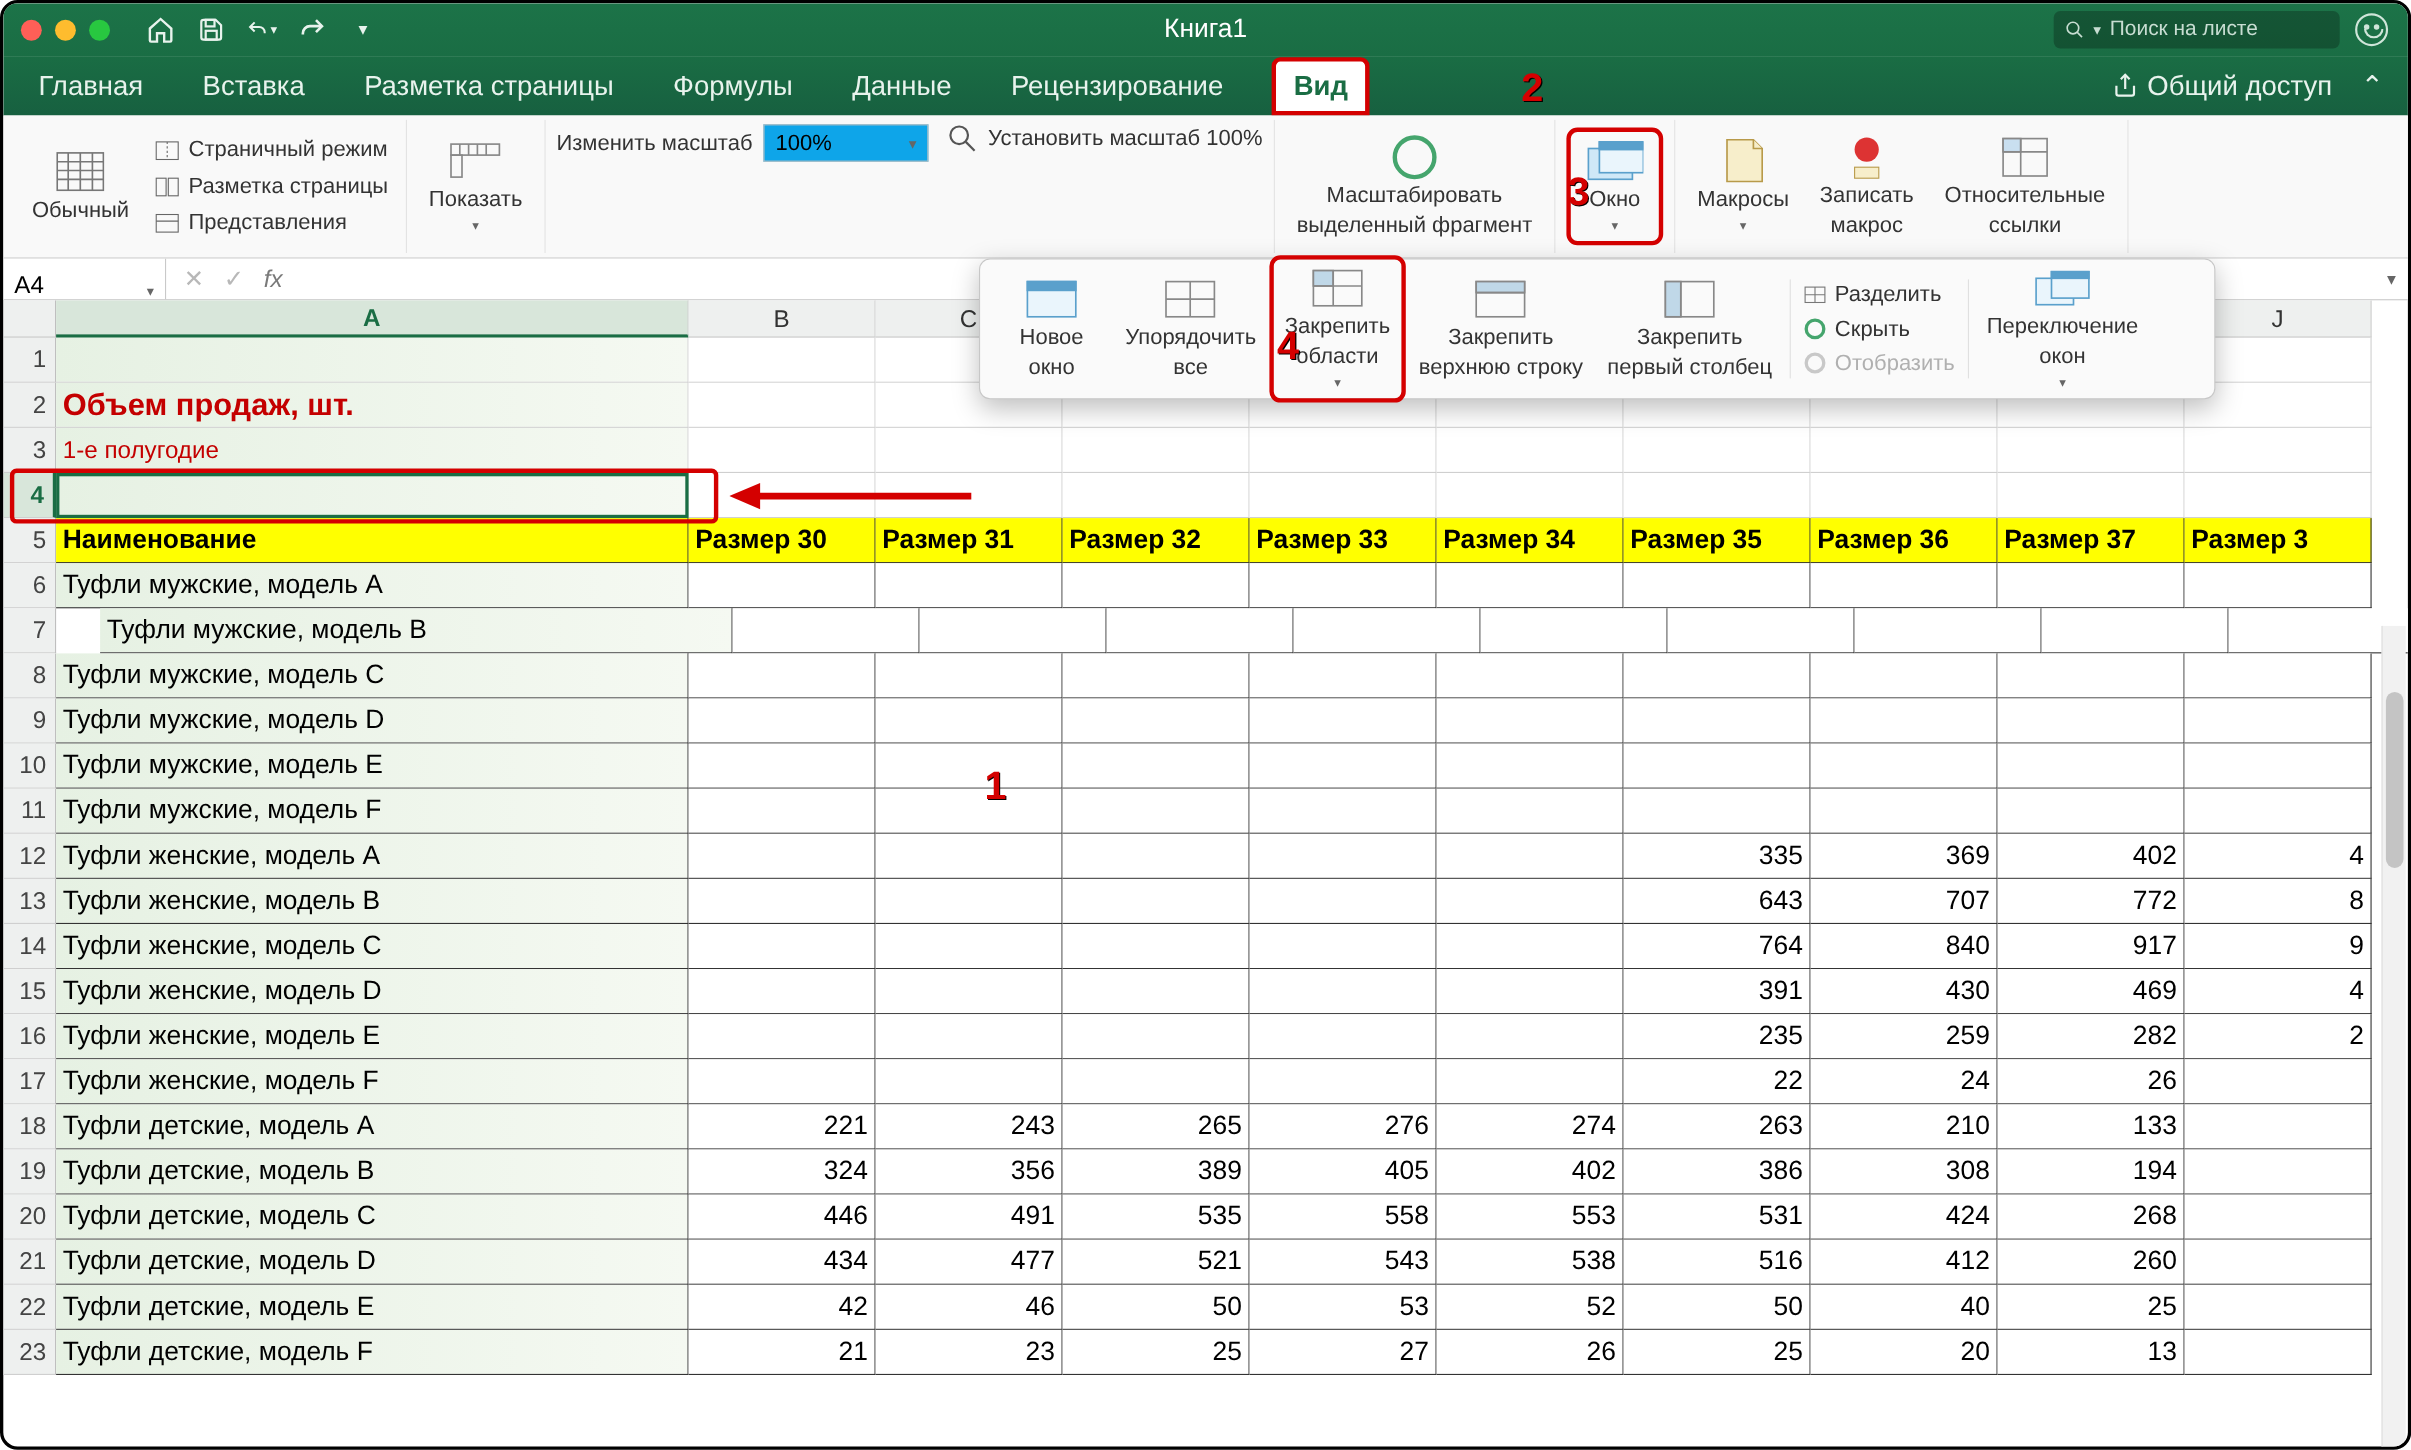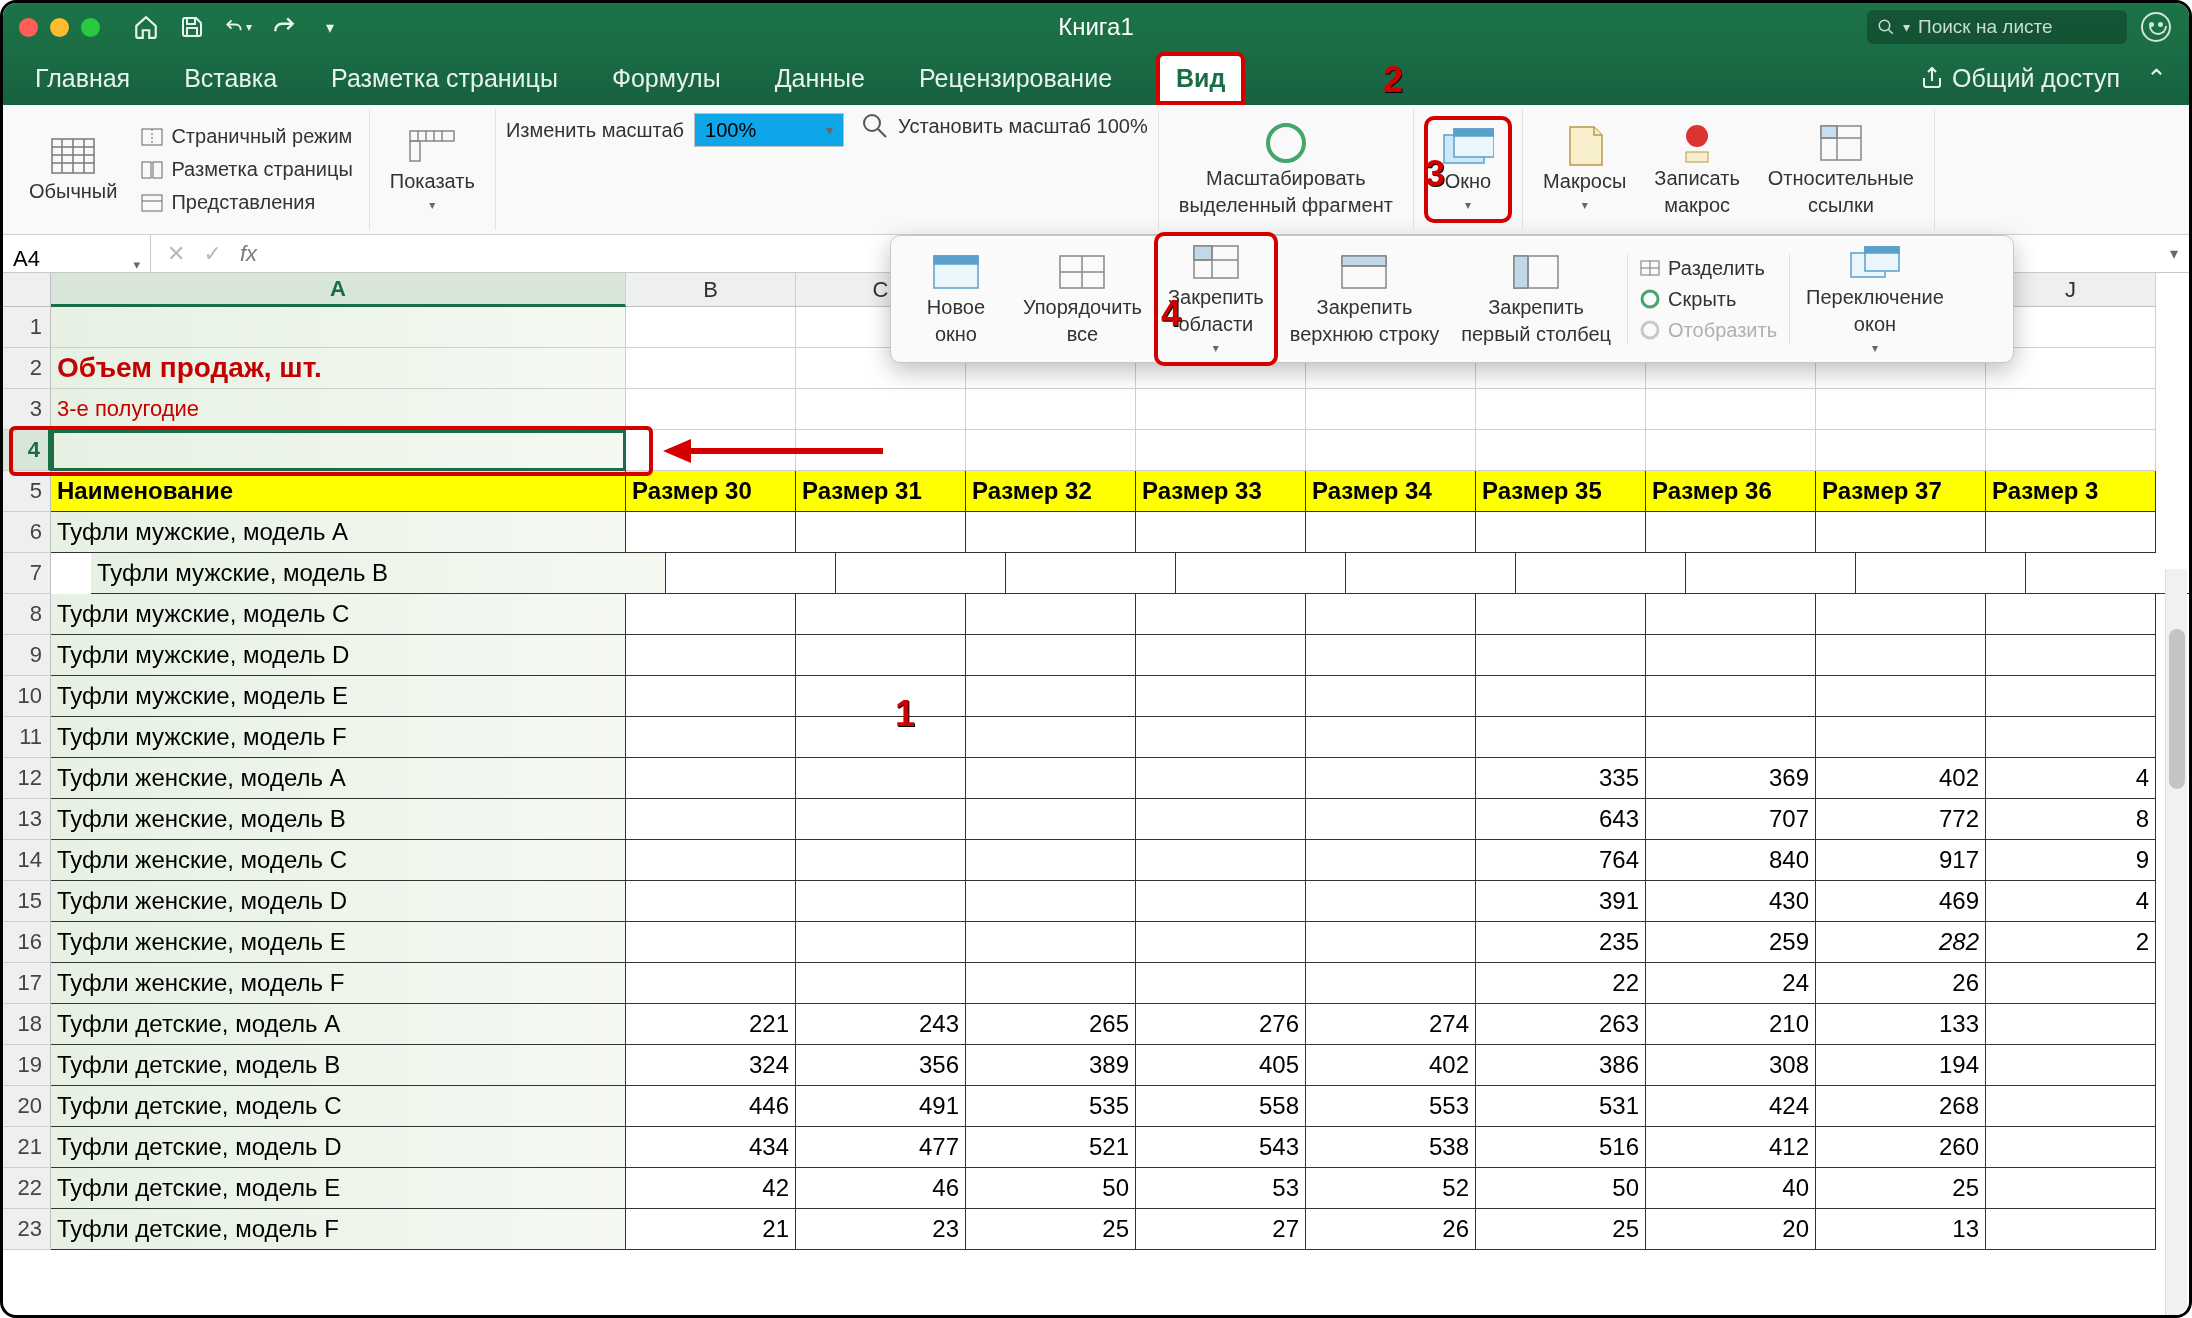--- a/index.html
+++ b/index.html
@@ -462,21 +462,21 @@
         <div class="cell " style="width: 170px;"></div>
         <div class="cell " style="width: 170px;"></div>
         <div class="cell " style="width: 170px;"></div>
         <div class="cell " style="width: 170px;"></div>
         <div class="cell " style="width: 170px;"></div>
         <div class="cell " style="width: 170px;"></div>
         <div class="cell " style="width: 170px;"></div>
         <div class="cell " style="width: 170px;"></div>
       </div>
       <div class="row ">
-        <div class="cell colA subtitle-cell" style="width: 575px;">3-е полугодие</div>
+        <div class="cell colA subtitle-cell" style="width: 575px;">1-е полугодие</div>
         <div class="cell " style="width: 170px;"></div>
         <div class="cell " style="width: 170px;"></div>
         <div class="cell " style="width: 170px;"></div>
         <div class="cell " style="width: 170px;"></div>
         <div class="cell " style="width: 170px;"></div>
         <div class="cell " style="width: 170px;"></div>
         <div class="cell " style="width: 170px;"></div>
         <div class="cell " style="width: 170px;"></div>
         <div class="cell " style="width: 170px;"></div>
       </div>
@@ -626,21 +626,21 @@
       </div>
       <div class="row datar">
         <div class="cell colA" style="width: 575px;">Туфли женские, модель E</div>
         <div class="cell numcell" style="width: 170px;"></div>
         <div class="cell numcell" style="width: 170px;"></div>
         <div class="cell numcell" style="width: 170px;"></div>
         <div class="cell numcell" style="width: 170px;"></div>
         <div class="cell numcell" style="width: 170px;"></div>
         <div class="cell numcell" style="width: 170px;">235</div>
         <div class="cell numcell" style="width: 170px;">259</div>
-        <div class="cell numcell" style="width: 170px; font-style: italic;">282</div>
+        <div class="cell numcell" style="width: 170px;">282</div>
         <div class="cell numcell" style="width: 170px;">2</div>
       </div>
       <div class="row datar">
         <div class="cell colA" style="width: 575px;">Туфли женские, модель F</div>
         <div class="cell numcell" style="width: 170px;"></div>
         <div class="cell numcell" style="width: 170px;"></div>
         <div class="cell numcell" style="width: 170px;"></div>
         <div class="cell numcell" style="width: 170px;"></div>
         <div class="cell numcell" style="width: 170px;"></div>
         <div class="cell numcell" style="width: 170px;">22</div>

